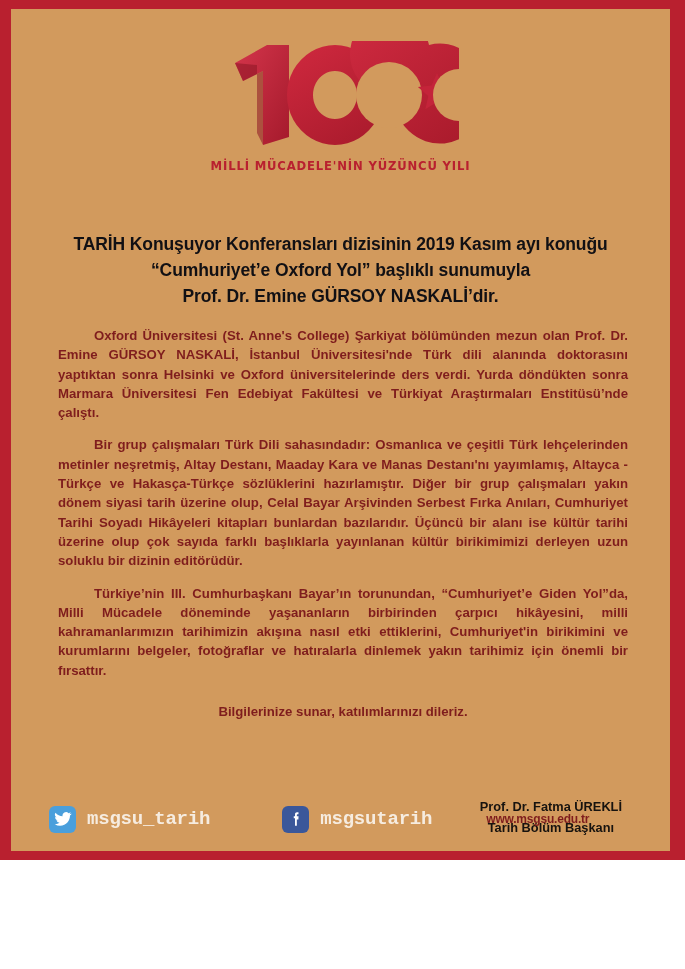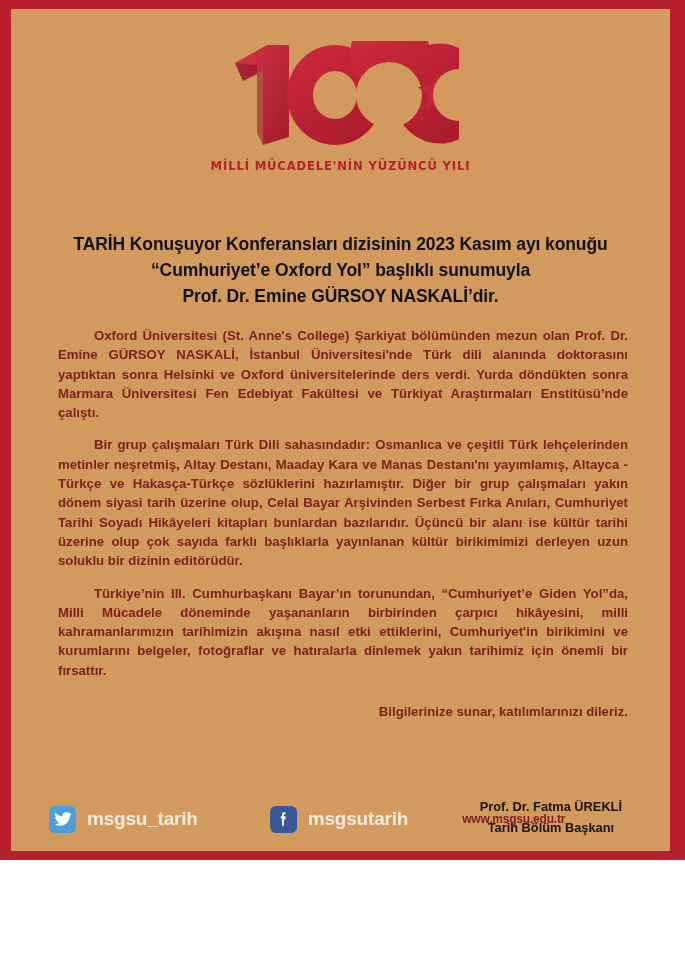--- a/index.html
+++ b/index.html
@@ -90,21 +90,21 @@
   }
   .para.last-of-group {
     margin-bottom: 0;
   }
   .closing {
     font-size: 13.2px;
     line-height: 19.3px;
     font-weight: bold;
     margin: 22px 0 0 0;
     text-indent: 0;
-    text-align: right;
+    text-align: center;
   }
 
   
   .signature {
     position: absolute;
     top: 787px;
     right: 48px;
     text-align: center;
     color: #17130f;
     font-size: 12.8px;
@@ -139,20 +139,21 @@
     flex: 0 0 auto;
   }
   .sq-icon.tw { background: #4a9fdc; }
   .sq-icon.fb { background: #3a579a; }
   .handle {
     margin-left: 11px;
     color: #f6ece0;
     font-size: 19px;
     font-weight: bold;
     letter-spacing: -0.2px;
+    font-family: Liberation Mono, monospace;
   }
   .weburl {
     color: #7f1d1d;
     font-size: 12px;
     font-weight: bold;
     letter-spacing: -0.2px;
   }
 </style>
 </head>
 <body>
@@ -191,21 +192,21 @@
           <circle cx="166" cy="54" r="33" fill="#d29a5d"></circle>
 
           <path d="M214 32 l5.4 12.6 13.7 1.3 -10.4 9.0 3.0 13.4 -11.7 -7.2 -11.7 7.2 3.0 -13.4 -10.4 -9.0 13.7 -1.3 Z" fill="#c4243a"></path>
           <circle cx="236" cy="54" r="26" fill="#d29a5d"></circle>
         </svg>
       </div>
       <div class="logo-caption">MİLLİ MÜCADELE'NİN YÜZÜNCÜ YILI</div>
     </div>
 
     <div class="title-block">
-      <div class="title-line">TARİH Konuşuyor Konferansları dizisinin 2023 Kasım ayı konuğu</div>
+      <div class="title-line">TARİH Konuşuyor Konferansları dizisinin 2019 Kasım ayı konuğu</div>
       <div class="title-line">“Cumhuriyet’e Oxford Yol” başlıklı sunumuyla</div>
       <div class="title-line">Prof. Dr. Emine GÜRSOY NASKALİ’dir.</div>
     </div>
 
     <div class="body-block">
       <p class="para">Oxford Üniversitesi (St. Anne's College) Şarkiyat bölümünden mezun olan Prof. Dr. Emine GÜRSOY NASKALİ, İstanbul Üniversitesi'nde Türk dili alanında doktorasını yaptıktan sonra Helsinki ve Oxford üniversitelerinde ders verdi. Yurda döndükten sonra Marmara Üniversitesi Fen Edebiyat Fakültesi ve Türkiyat Araştırmaları  Enstitüsü’nde çalıştı.</p>
       <p class="para">Bir grup çalışmaları Türk Dili sahasındadır: Osmanlıca ve çeşitli Türk lehçelerinden metinler neşretmiş, Altay Destanı, Maaday Kara ve Manas Destanı'nı yayımlamış, Altayca - Türkçe ve Hakasça-Türkçe sözlüklerini hazırlamıştır. Diğer bir grup çalışmaları yakın dönem siyasi tarih üzerine olup, Celal Bayar Arşivinden Serbest Fırka Anıları, Cumhuriyet Tarihi Soyadı Hikâyeleri kitapları bunlardan bazılarıdır. Üçüncü bir alanı ise kültür tarihi üzerine olup çok sayıda farklı başlıklarla yayınlanan kültür birikimimizi derleyen uzun soluklu bir dizinin editörüdür.</p>
       <p class="para last-of-group">Türkiye’nin III. Cumhurbaşkanı Bayar’ın torunundan, “Cumhuriyet’e Giden Yol”da, Milli Mücadele döneminde yaşananların birbirinden çarpıcı hikâyesini, milli kahramanlarımızın tarihimizin akışına nasıl etki ettiklerini, Cumhuriyet'in birikimini ve kurumlarını belgeler, fotoğraflar ve hatıralarla dinlemek yakın tarihimiz için önemli bir fırsattır.</p>
       <p class="closing">Bilgilerinize sunar, katılımlarınızı dileriz.</p>
     </div>

